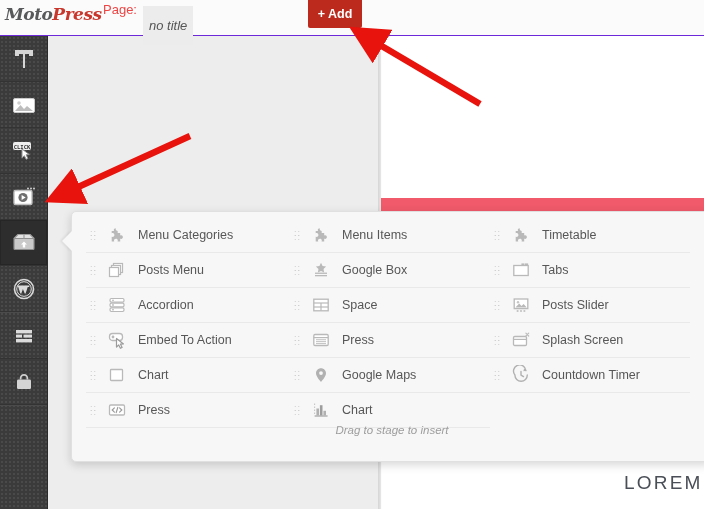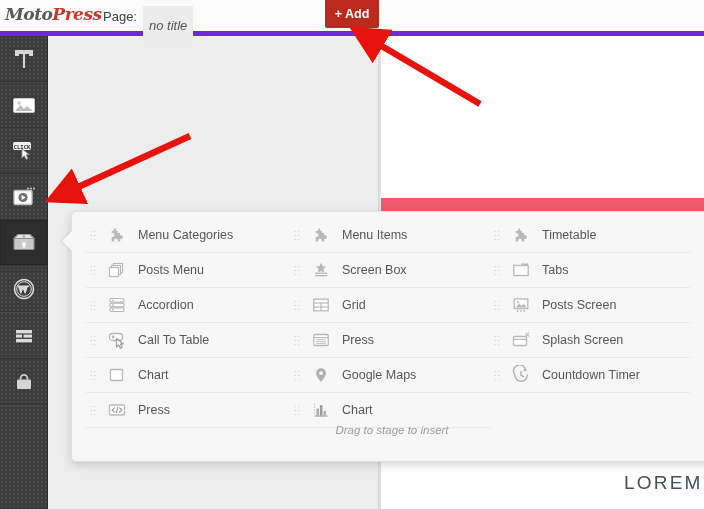--- a/index.html
+++ b/index.html
@@ -15,32 +15,32 @@
   .stage-white{position:absolute;left:48px;top:36px;width:656px;height:473px;background:#ffffff;}
   .stage-gray{position:absolute;left:48px;top:36px;width:333px;height:473px;background:#ededed;}
   .stage-shadow{position:absolute;left:378px;top:36px;width:4px;height:473px;
      background:linear-gradient(to right,rgba(0,0,0,0.10),rgba(0,0,0,0));}
   .red-band{position:absolute;left:381px;top:198px;width:323px;height:58px;background:#f05a6a;}
   .lorem{position:absolute;left:624px;top:472px;font-size:19px;letter-spacing:2.2px;
      color:#4a4f57;font-family:"Liberation Sans",sans-serif;font-weight:400;white-space:nowrap;}
 
   
   .topbar{position:absolute;left:0;top:0;width:704px;height:36px;background:#fbfbfb;
-     border-bottom:5px solid #6d28d9;box-sizing:border-box;}
+     border-bottom:1px solid #6d28d9;box-sizing:border-box;}
   .logo{position:absolute;left:5px;top:4px;font-family:"DejaVu Serif",serif;font-size:17px;
      font-style:italic;font-weight:700;letter-spacing:-0.5px;}
   .logo .m{color:#58595b;}
   .logo .p{color:#c9372c;}
-  .page-label{position:absolute;left:103px;top:9px;font-size:13px;color:#404040;}
+  .page-label{position:absolute;left:103px;top:2px;font-size:13px;color:#ef4444;}
   .page-title{position:absolute;left:143px;top:6px;padding:12px 6px;background:#ececec;
      font-size:13px;font-style:italic;color:#555;}
   .add-btn{position:absolute;left:308px;top:0px;width:54px;height:28px;background:#bc2a1d;
      color:#fff;font-size:12.5px;font-weight:700;border:0;border-radius:0 0 2px 2px;
      display:flex;align-items:center;justify-content:center;cursor:pointer;
-     font-family:"Liberation Sans",sans-serif;margin-left:17px;}
+     font-family:"Liberation Sans",sans-serif;}
 
   
   .sidebar{position:absolute;left:0;top:36px;width:48px;height:473px;background:#3b3b3b;
      background-image:radial-gradient(#4a4a4a 1px, transparent 1px);
      background-size:4px 4px;border-right:1px solid #2b2b2b;box-sizing:border-box;}
   .sb-item{position:relative;height:45px;width:47px;display:flex;align-items:center;
      justify-content:center;border-bottom:1px solid #333;cursor:pointer;}
   .sb-item.active{background:#2d2d2d;box-shadow:inset 0 0 0 1px #262626;}
   .sb-item svg{display:block;}
   .sb-group{border:1px solid #4b4b4b;border-left:0;border-right:0;}
@@ -233,21 +233,21 @@
               <b>::</b>
               <b>::</b>
             </span>
           <span class="ico">
             <svg width="20" height="20" viewBox="0 0 20 20">
               <rect x="2.5" y="3.5" width="13" height="7" rx="3" fill="#fff" stroke="#b9b9b9" stroke-width="1.3"></rect>
               <circle cx="6" cy="7" r="1.4" fill="#b9b9b9"></circle>
               <path d="M9.5 8.5l0 8.6 2.2-2.2 1.7 3.4 1.7-.8-1.7-3.4 3.1-.2z" fill="#fff" stroke="#9b9b9b" stroke-width="1.2" stroke-linejoin="round"></path>
             </svg>
           </span>
-          <span class="rlabel">Call To Table</span>
+          <span class="rlabel">Embed To Action</span>
         </div>
 
         <div class="row">
           <span class="grip">
               <b>::</b>
               <b>::</b>
             </span>
           <span class="ico">
             <svg width="20" height="20" viewBox="0 0 20 20">
                 <rect x="3.5" y="4.5" width="12" height="11" rx="0.8" fill="#fff" stroke="#b9b9b9" stroke-width="1.3"></rect>
@@ -290,37 +290,37 @@
               <b>::</b>
               <b>::</b>
             </span>
           <span class="ico">
             <svg width="20" height="20" viewBox="0 0 20 20">
               <path d="M10 3l1.9 3.9 4.3.6-3.1 3 .7 4.2L10 12.8 6.2 14.7l.7-4.2-3.1-3 4.3-.6z" transform="scale(0.82) translate(2.2,0.5)" fill="#b9b9b9"></path>
               <rect x="4" y="12.6" width="12" height="1.3" fill="#b9b9b9"></rect>
               <rect x="4" y="15" width="12" height="1.3" fill="#b9b9b9"></rect>
             </svg>
           </span>
-          <span class="rlabel">Screen Box</span>
+          <span class="rlabel">Google Box</span>
         </div>
 
         <div class="row">
           <span class="grip">
               <b>::</b>
               <b>::</b>
             </span>
           <span class="ico">
             <svg width="20" height="20" viewBox="0 0 20 20">
               <rect x="2.8" y="4.2" width="14.4" height="11.6" fill="#fff" stroke="#b9b9b9" stroke-width="1.3"></rect>
               <line x1="2.8" y1="8" x2="17.2" y2="8" stroke="#b9b9b9" stroke-width="1.2"></line>
               <line x1="2.8" y1="12" x2="17.2" y2="12" stroke="#b9b9b9" stroke-width="1.2"></line>
               <line x1="10" y1="8" x2="10" y2="15.8" stroke="#b9b9b9" stroke-width="1.2"></line>
             </svg>
           </span>
-          <span class="rlabel">Grid</span>
+          <span class="rlabel">Space</span>
         </div>
 
         <div class="row">
           <span class="grip">
               <b>::</b>
               <b>::</b>
             </span>
           <span class="ico">
             <svg width="20" height="20" viewBox="0 0 20 20">
               <rect x="2.8" y="4.5" width="14.4" height="11" rx="1.2" fill="#fff" stroke="#b9b9b9" stroke-width="1.3"></rect>
@@ -402,21 +402,21 @@
           <span class="ico">
             <svg width="20" height="20" viewBox="0 0 20 20">
               <rect x="3.2" y="4" width="13.6" height="9.6" fill="#fff" stroke="#b9b9b9" stroke-width="1.3"></rect>
               <circle cx="7" cy="7.2" r="1.2" fill="#c6c6c6"></circle>
               <path d="M4.4 12.6l3.8-4 2.3 2.5 2.1-2 3.2 3.5z" fill="#b9b9b9"></path>
               <circle cx="6.6" cy="16" r="1.1" fill="#c2c2c2"></circle>
               <circle cx="10" cy="16" r="1.1" fill="#c2c2c2"></circle>
               <circle cx="13.4" cy="16" r="1.1" fill="#c2c2c2"></circle>
             </svg>
           </span>
-          <span class="rlabel">Posts Screen</span>
+          <span class="rlabel">Posts Slider</span>
         </div>
 
         <div class="row">
           <span class="grip">
               <b>::</b>
               <b>::</b>
             </span>
           <span class="ico">
             <svg width="20" height="20" viewBox="0 0 20 20">
               <rect x="2.5" y="6.5" width="13" height="9" rx="1.2" fill="#fff" stroke="#b9b9b9" stroke-width="1.3"></rect>

